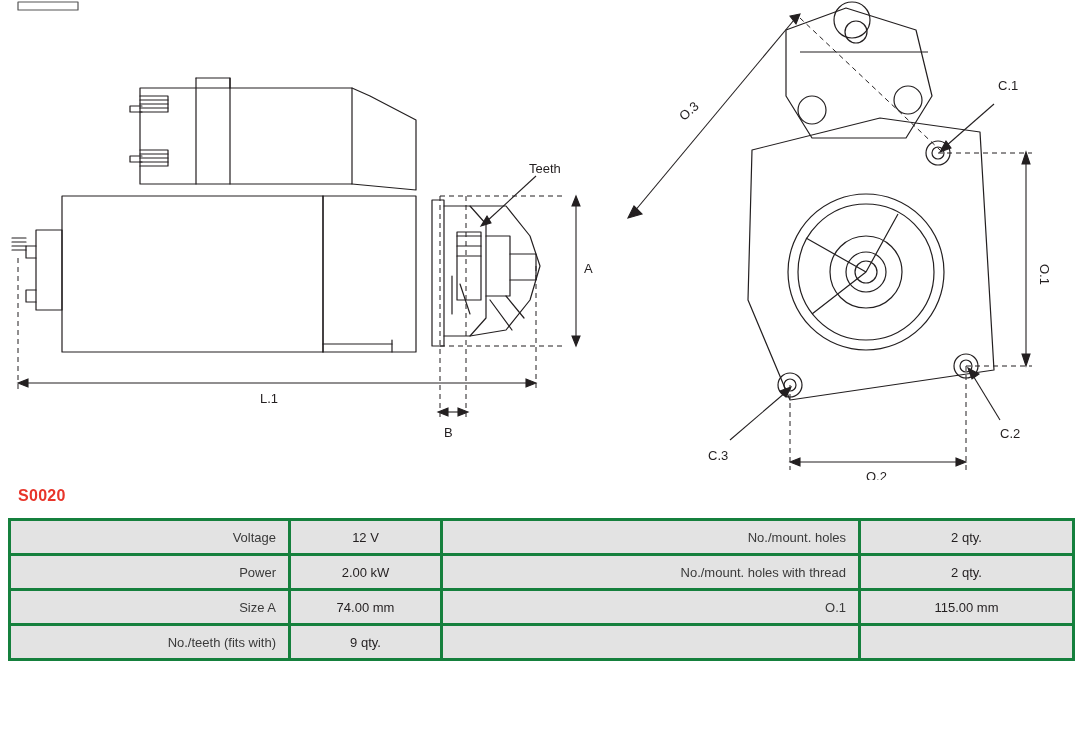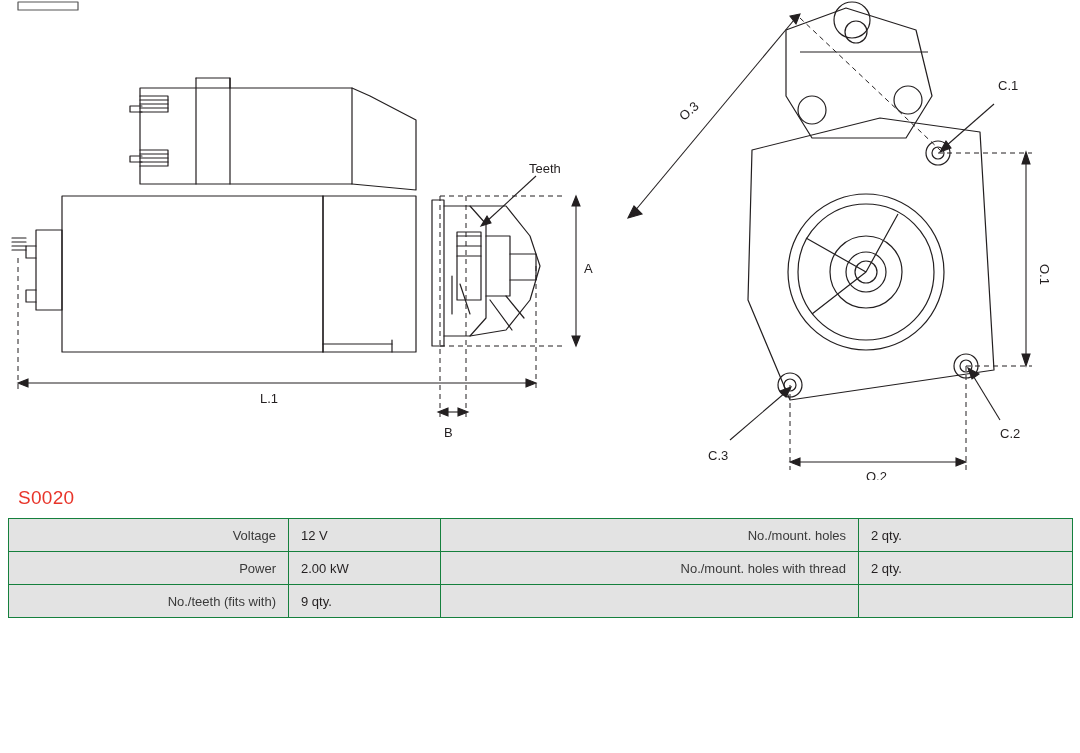--- a/index.html
+++ b/index.html
@@ -11,44 +11,44 @@
     position:relative;
     overflow:hidden;
   }
   .drawing{
     position:absolute;left:0;top:0;width:1080px;height:480px;
   }
   .drawing svg{display:block;}
   .part-code{
     position:absolute;
     left:18px;top:487px;
-    font-size:19px;
-    font-weight:normal;
+    font-size:16px;
+    font-weight:bold;
     color:#e8352a;
     letter-spacing:.3px;
   }
   table.specs{
     position:absolute;
     left:8px;top:518px;
     width:1064px;
     border-collapse:collapse;
     table-layout:fixed;
   }
   table.specs td{
     height:32px;
-    border:1px solid #15803d;
+    border:3px solid #15803d;
     font-size:13px;
     padding:0 12px;
     vertical-align:middle;
     background:#e3e3e3;
     white-space:nowrap;
     overflow:hidden;
   }
   td.lbl{ text-align:right; color:#3a3a3a; }
-  td.val{ text-align:left; background:#ffffff; color:#231f20; }
+  td.val{ text-align:center; background:#ffffff; color:#231f20; }
   col.c1{width:280px;}
   col.c2{width:152px;}
   col.c3{width:418px;}
   col.c4{width:214px;}
 </style>
 </head>
 <body>
 
 <div class="drawing">
 <svg width="1080" height="480" viewBox="0 0 1080 480" xmlns="http://www.w3.org/2000/svg">
@@ -207,19 +207,25 @@
       <td class="lbl">No./mount. holes</td>
       <td class="val">2 qty.</td>
     </tr>
     <tr>
       <td class="lbl">Power</td>
       <td class="val">2.00 kW</td>
       <td class="lbl">No./mount. holes with thread</td>
       <td class="val">2 qty.</td>
     </tr>
     <tr>
+      <td class="lbl">Size A</td>
+      <td class="val">74.00 mm</td>
+      <td class="lbl">O.1</td>
+      <td class="val">115.00 mm</td>
+    </tr>
+    <tr>
       <td class="lbl">No./teeth (fits with)</td>
       <td class="val">9 qty.</td>
       <td class="lbl"></td>
       <td class="val"></td>
     </tr>
   </tbody>
 </table>
 
 </body></html>

